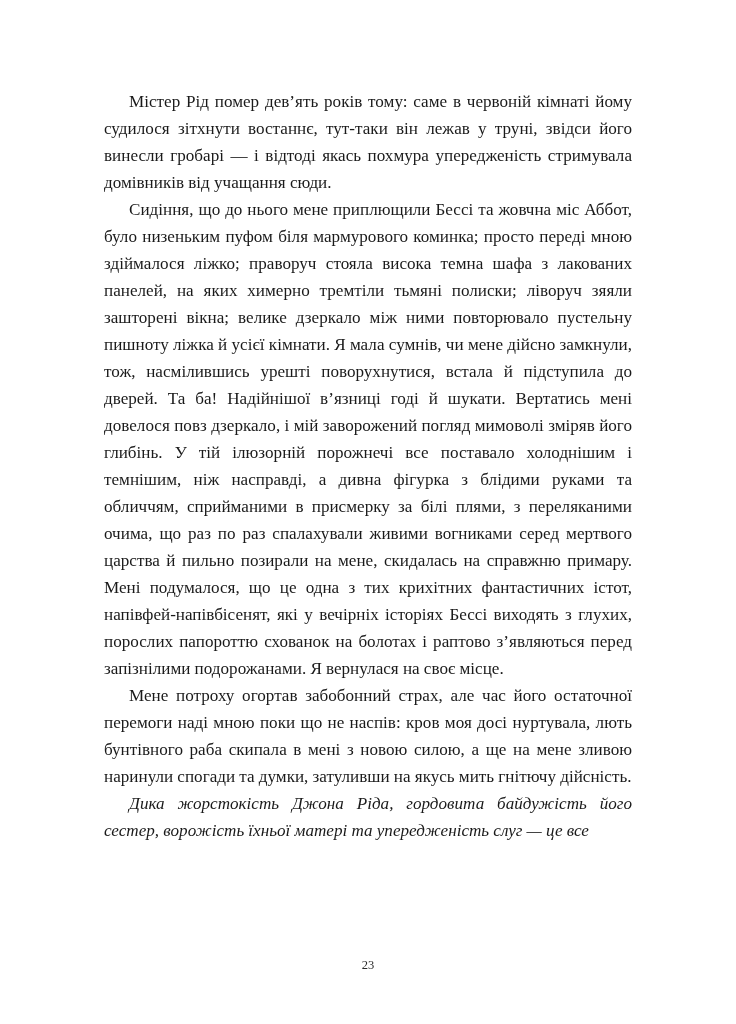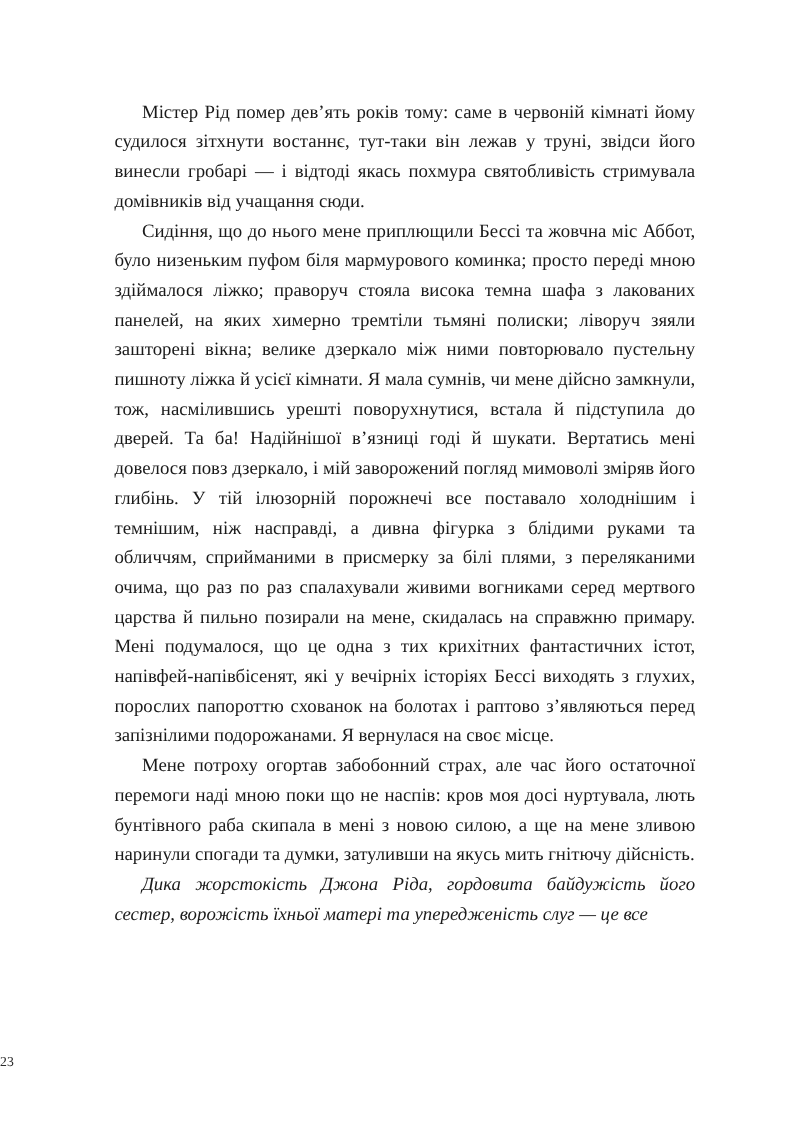--- a/index.html
+++ b/index.html
@@ -54,33 +54,34 @@
   
   .para.cut {
     text-align: justify;
   }
 
   .folio {
     position: absolute;
     left: 0;
     right: 0;
     top: 957px;
+    text-align: center;
     font-size: 12.5px;
     line-height: 16px;
     color: #2a2a2a;
     font-family: "Liberation Serif", "DejaVu Serif", serif;
   }
 </style>
 </head>
 <body>
 
 <div class="page">
 
   <div class="text-block">
-    <p class="para">Містер Рід помер дев’ять років тому: саме в червоній кімнаті йому судилося зітхнути востаннє, тут-таки він лежав у труні, звідси його винесли гробарі — і відтоді якась похмура святобливість стримувала домівників від учащання сюди.</p>
+    <p class="para">Містер Рід помер дев’ять років тому: саме в червоній кімнаті йому судилося зітхнути востаннє, тут-таки він лежав у труні, звідси його винесли гробарі — і відтоді якась похмура упередженість стримувала домівників від учащання сюди.</p>
     <p class="para">Сидіння, що до нього мене приплющили Бессі та жовчна міс Аббот, було низеньким пуфом біля мармурового коминка; просто переді мною здіймалося ліжко; праворуч стояла висока темна шафа з лакованих панелей, на яких химерно тремтіли тьмяні полиски; ліворуч зяяли зашторені вікна; велике дзеркало між ними повторювало пустельну пишноту ліжка й усієї кімнати. Я мала сумнів, чи мене дійсно замкнули, тож, насмілившись урешті поворухнутися, встала й підступила до дверей. Та ба! Надійнішої в’язниці годі й шукати. Вертатись мені довелося повз дзеркало, і мій заворожений погляд мимоволі зміряв його глибінь. У тій ілюзорній порожнечі все поставало холоднішим і темнішим, ніж насправді, а дивна фігурка з блідими руками та обличчям, сприйманими в присмерку за білі плями, з переляканими очима, що раз по раз спалахували живими вогниками серед мертвого царства й пильно позирали на мене, скидалась на справжню примару. Мені подумалося, що це одна з тих крихітних фантастичних істот, напівфей-напівбісенят, які у вечірніх історіях Бессі виходять з глухих, порослих папороттю схованок на болотах і раптово з’являються перед запізнілими подорожанами. Я вернулася на своє місце.</p>
     <p class="para">Мене потроху огортав забобонний страх, але час його остаточної перемоги наді мною поки що не наспів: кров моя досі нуртувала, лють бунтівного раба скипала в мені з новою силою, а ще на мене зливою наринули спогади та думки, затуливши на якусь мить гнітючу дійсність.</p>
     <p class="para cut">Дика жорстокість Джона Ріда, гордовита байдужість його сестер, ворожість їхньої матері та упередженість слуг — це все</p>
   </div>
 
   <div class="folio">23</div>
 
 </div>
 
 </body></html>

